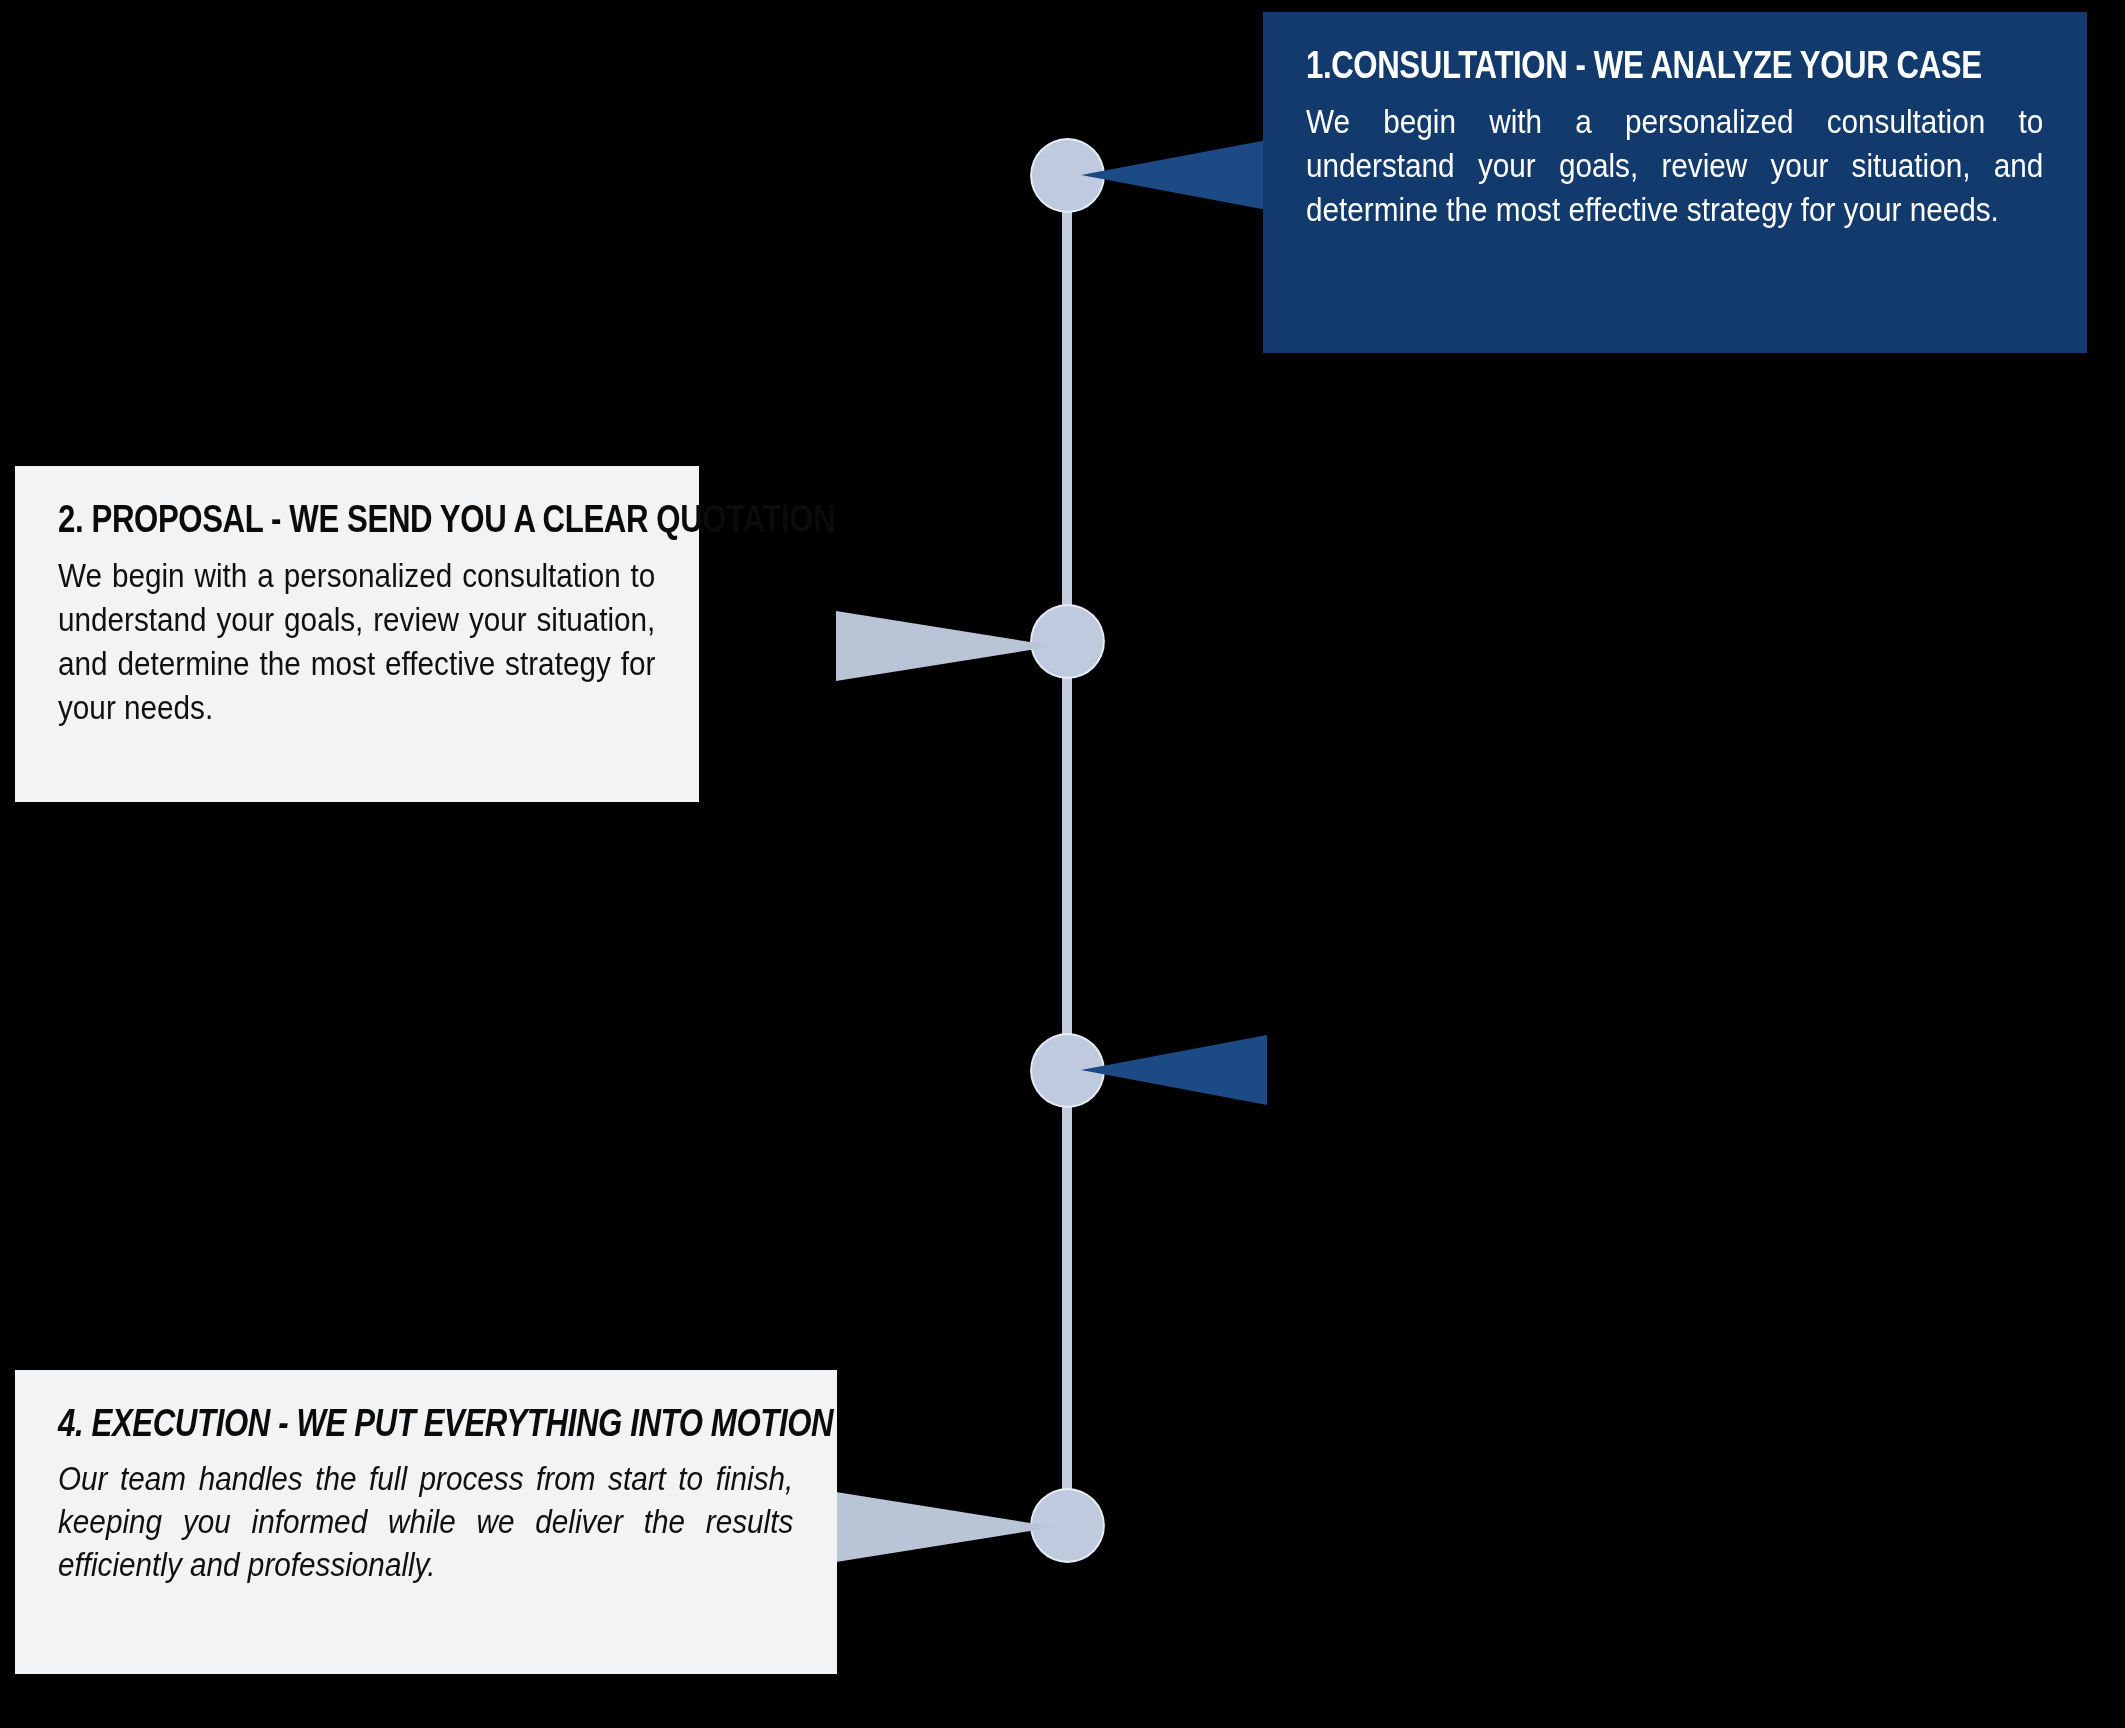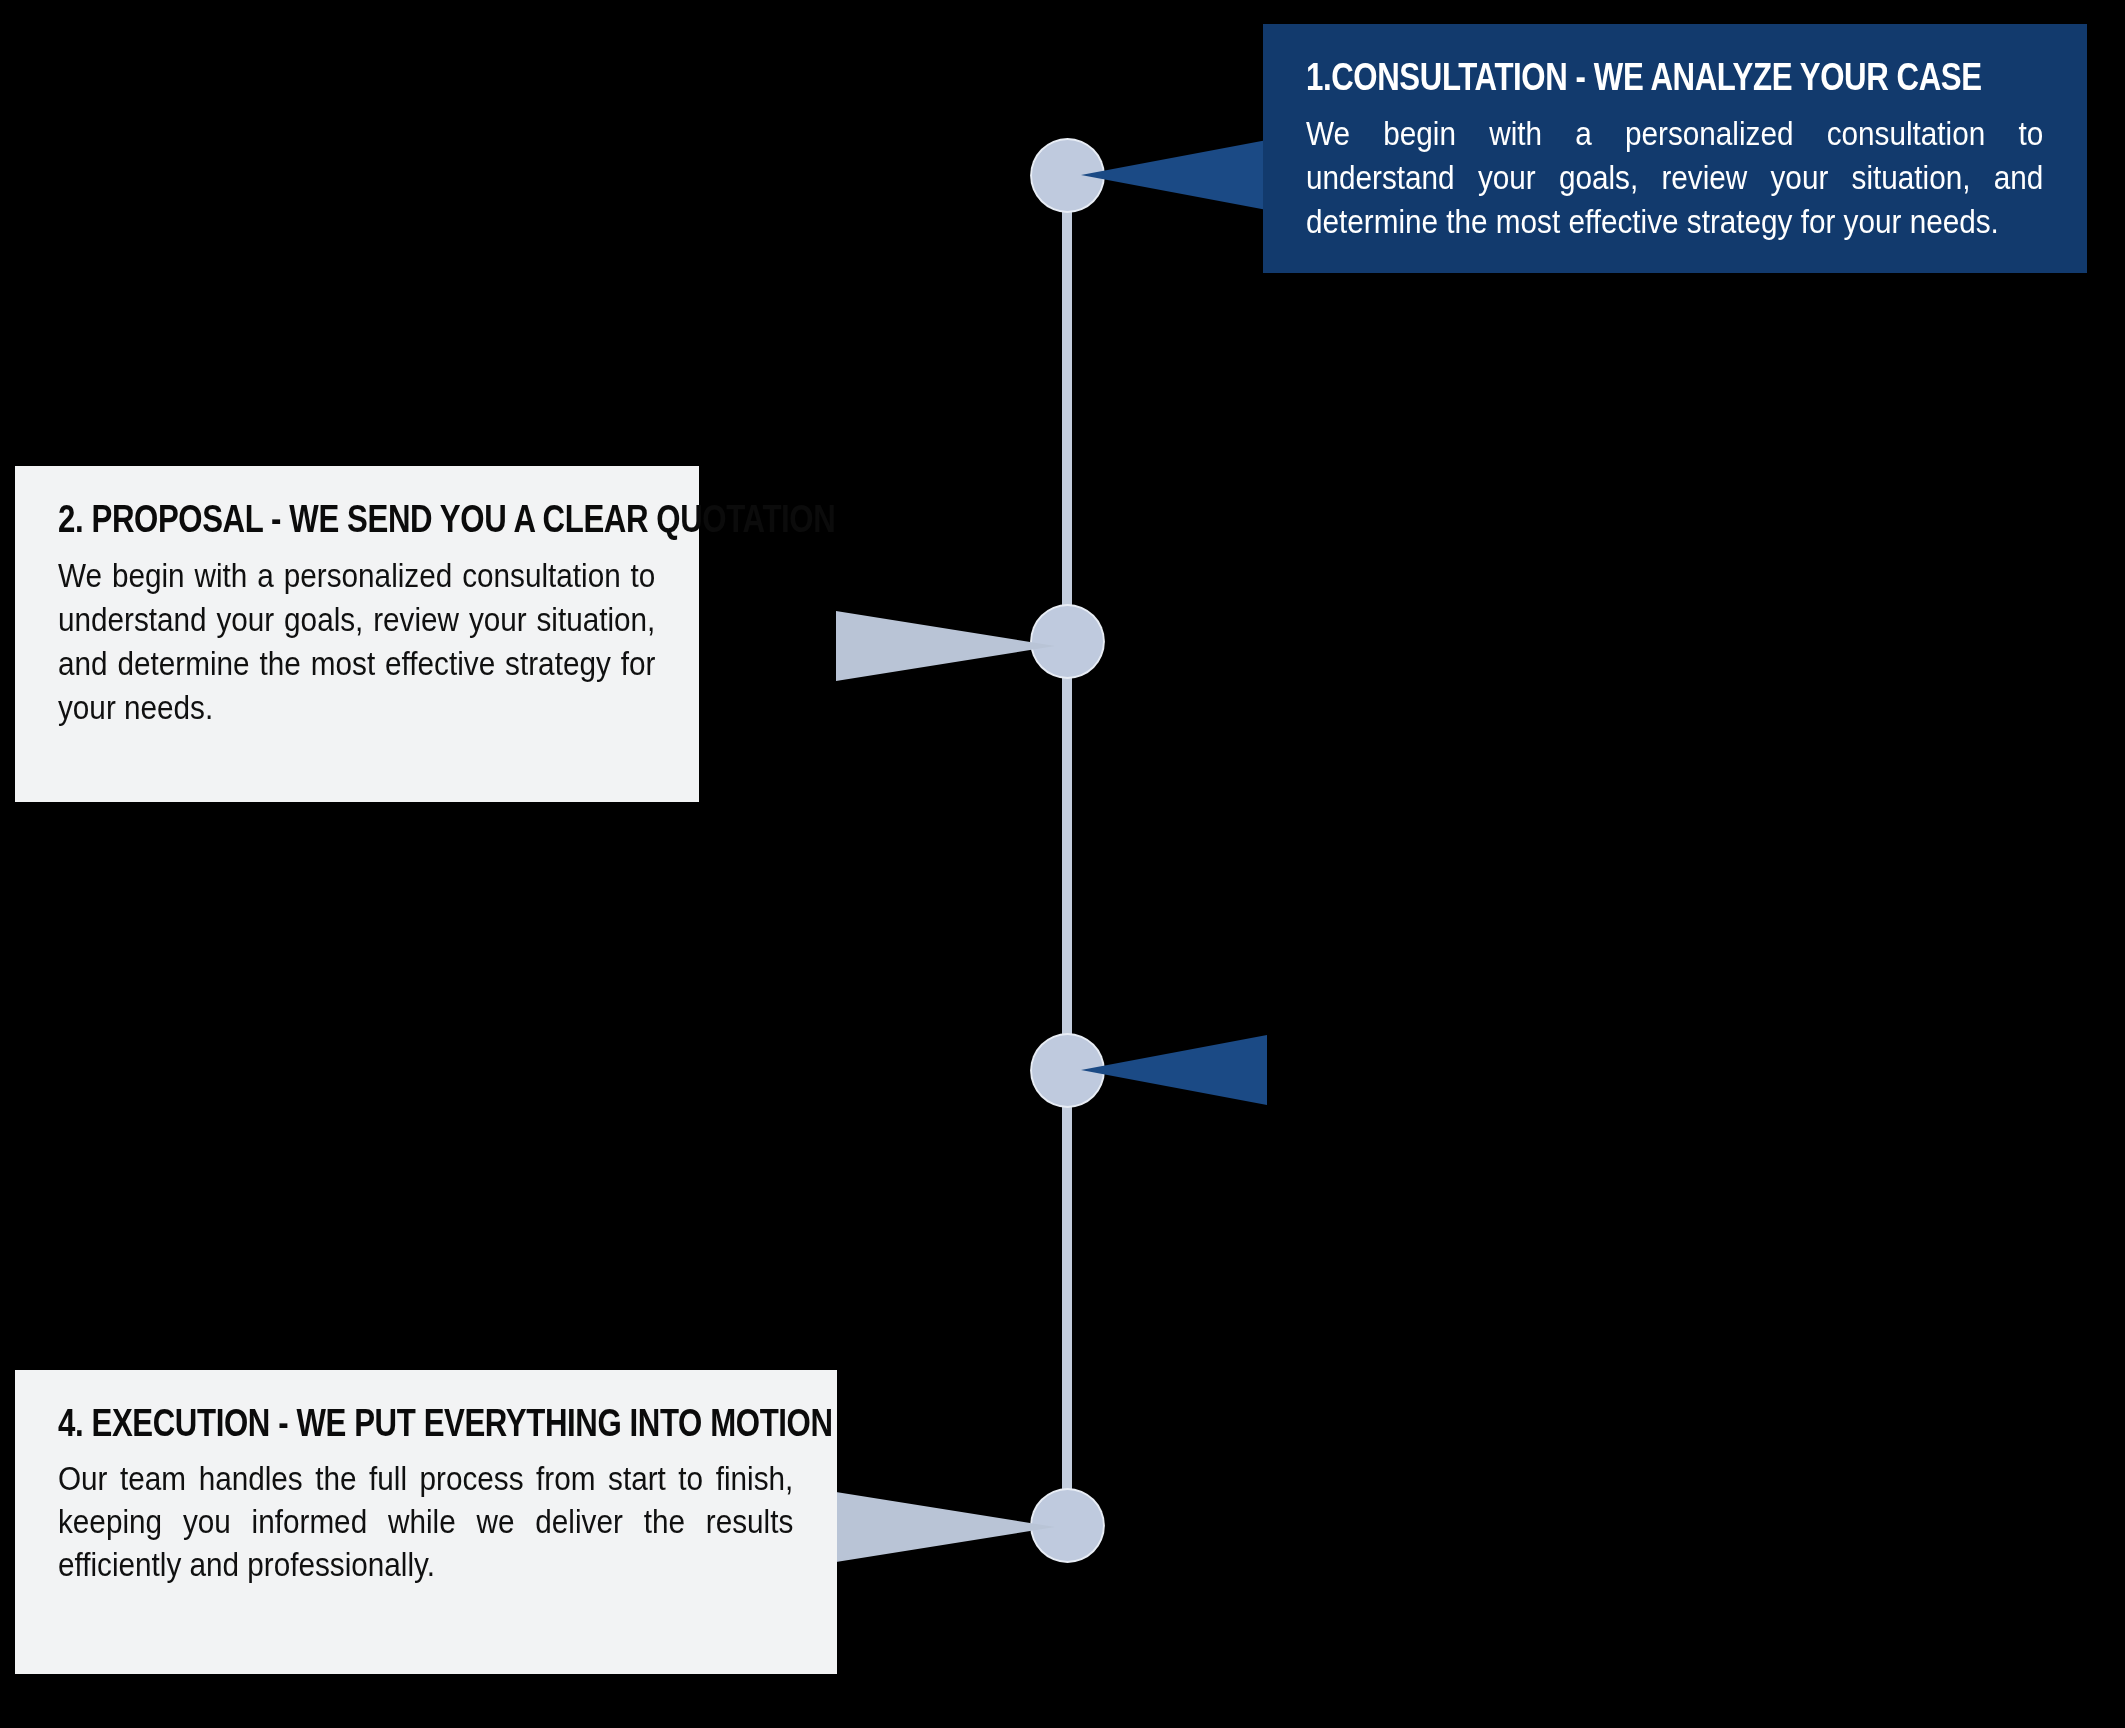--- a/index.html
+++ b/index.html
@@ -94,30 +94,30 @@
     border-right: 186px solid #1b4a85;
   }
   
   .pointer-right {
     border-top: 35px solid transparent;
     border-bottom: 35px solid transparent;
     border-left: 219px solid #b9c4d6;
   }
 
   
-  #card-1 { left: 1263px; top: 12px;   width: 824px; height: 249px; margin-top: 12px; }
+  #card-1 { left: 1263px; top: 12px;   width: 824px; height: 341px; }
   #ptr-1  { left: 1081px; top: 140px; }
 
   #card-2 { left: 15px;   top: 466px;  width: 684px; height: 336px; }
   #ptr-2  { left: 836px;  top: 611px; }
 
   #card-3 { left: 1263px; top: 914px;  width: 824px; height: 311px; }
   #ptr-3  { left: 1081px; top: 1035px; }
 
-  #card-4 { left: 15px;   top: 1370px; width: 822px; height: 304px; }
+  #card-4 { left: 15px;   top: 1370px; width: 822px; height: 304px; font-style: italic; }
   #ptr-4  { left: 836px;  top: 1492px; }
 
   
   #card-4 .card-body { line-height: 1.30; }
   #card-3 .card-body { line-height: 1.32; }
 </style>
 </head>
 <body>
 
 <div id="stage">

